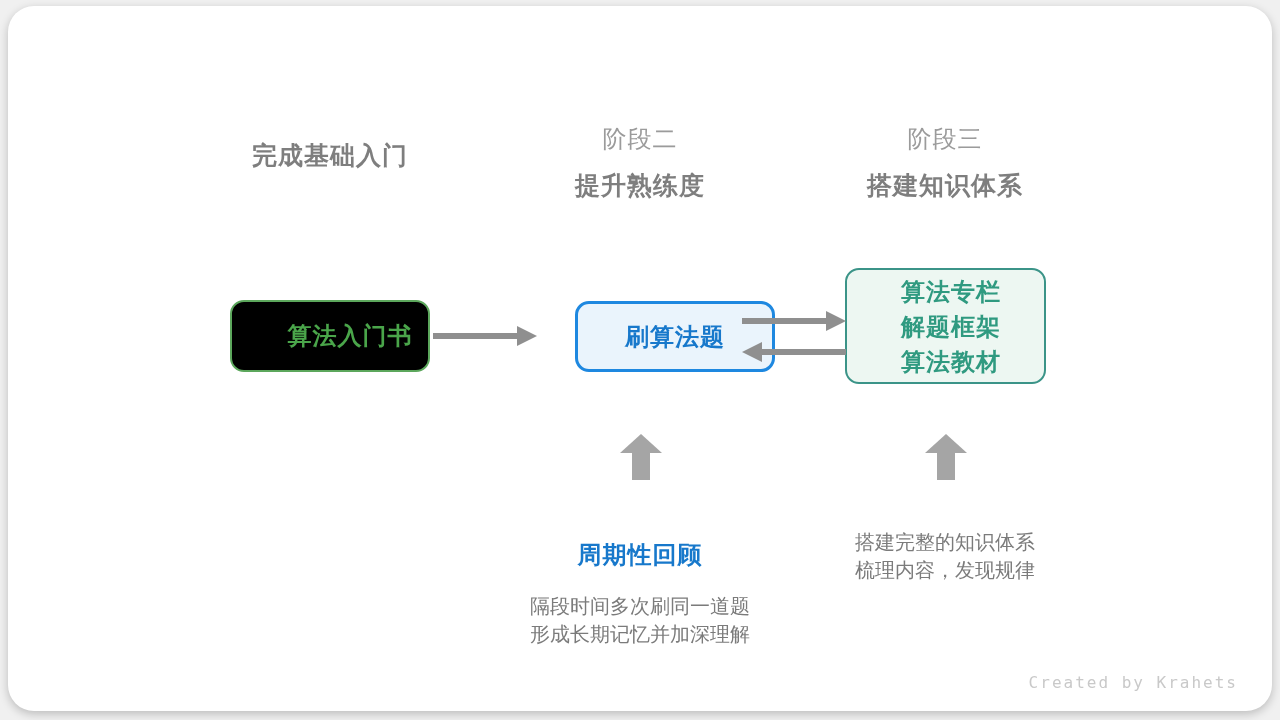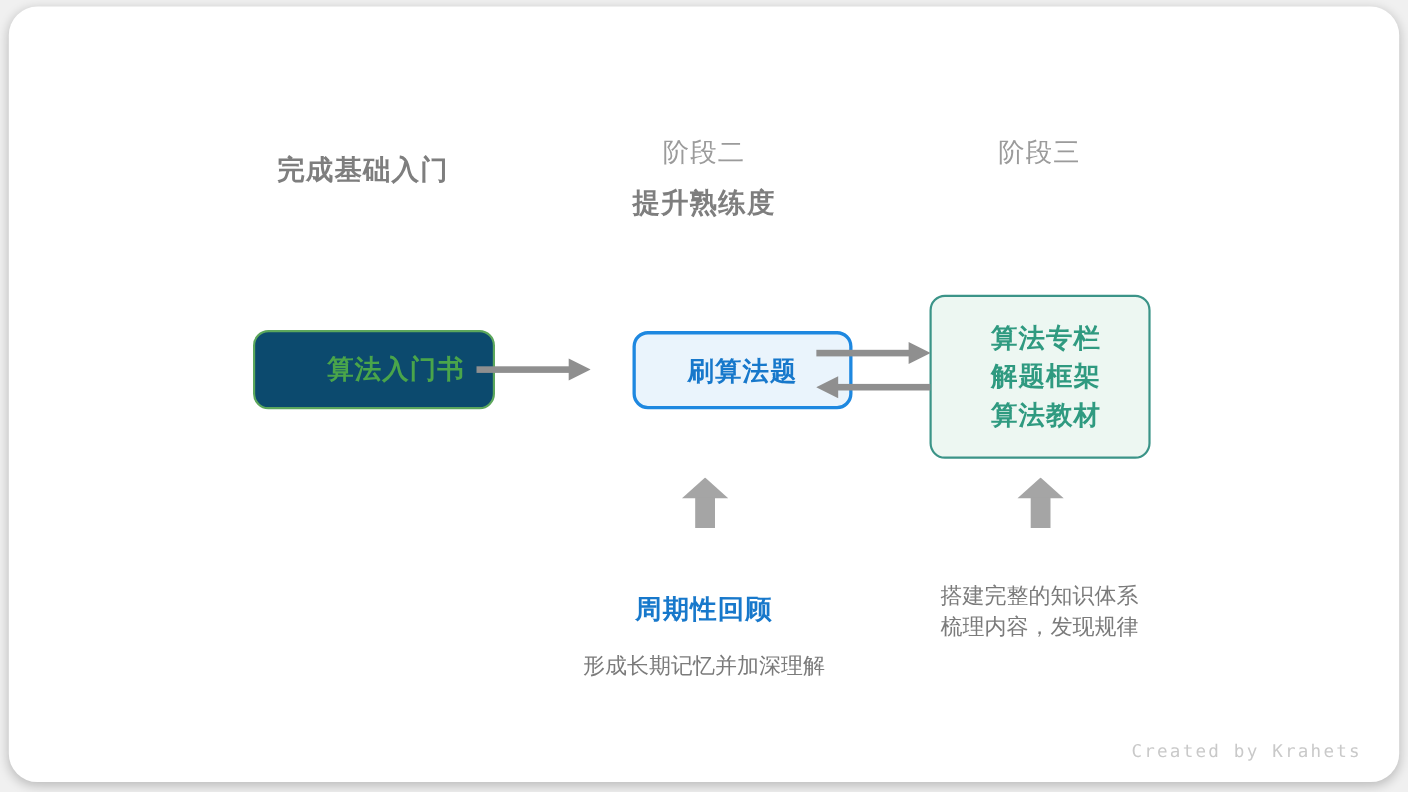--- a/index.html
+++ b/index.html
@@ -51,35 +51,35 @@
     border-radius: 14px;
     display: flex;
     align-items: center;
     justify-content: center;
     font-size: 24px;
     font-weight: bold;
     letter-spacing: 1px;
     box-sizing: border-box;
   }
   .node-1 {
-    left: 230px; top: 300px; width: 220px; height: 72px;
+    left: 230px; top: 300px; width: 200px; height: 72px;
     border: 2px solid #5ca75c;
-    background: #0c4a6e;
+    background: #000000;
     color: #4aa54a;
     padding-left: 40px;
   }
   .node-2 {
     left: 539px; top: 301px; width: 200px; height: 71px;
     border: 3px solid #1e88e0;
     background: #eaf4fc;
     color: #1778cb;
     margin-left: 36px;
   }
   .node-3 {
-    left: 845px; top: 268px; width: 201px; height: 149px;
+    left: 845px; top: 268px; width: 201px; height: 116px;
     border: 2.5px solid #3b9488;
     background: #edf7f2;
     color: #2f9a80;
     flex-direction: column;
     line-height: 35px;
     padding-left: 11px;
   }
   .node-line { display: block; }
 
   .arrow { position: absolute; }
@@ -127,20 +127,21 @@
 
 <div class="stage stage-1">
   <span class="stage-subtitle">完成基础入门</span>
 </div>
 <div class="stage stage-2">
   <span class="stage-label">阶段二</span>
   <span class="stage-subtitle">提升熟练度</span>
 </div>
 <div class="stage stage-3">
   <span class="stage-label">阶段三</span>
+  <span class="stage-subtitle">搭建知识体系</span>
 </div>
 
 <div class="node node-1">
   <span class="node-line">算法入门书</span>
 </div>
 <div class="node node-2">
   <span class="node-line">刷算法题</span>
 </div>
 <div class="node node-3">
   <span class="node-line">算法专栏</span>
@@ -166,20 +167,21 @@
   <rect x="13" y="18" width="18" height="28" fill="#a5a5a5"></rect>
 </svg>
 <svg class="arrow" style="left:924px; top:434px;" width="44" height="46" viewBox="0 0 44 46">
   <polygon points="22,0 43,19 1,19" fill="#a5a5a5"></polygon>
   <rect x="13" y="18" width="18" height="28" fill="#a5a5a5"></rect>
 </svg>
 
 <div class="annotation ann-1">
   <span class="ann-title ann-title-blue">周期性回顾</span>
   <div class="ann-desc">
+    <div>隔段时间多次刷同一道题</div>
     <div>形成长期记忆并加深理解</div>
   </div>
 </div>
 <div class="annotation ann-2">
   <div class="ann-desc">
     <div>搭建完整的知识体系</div>
     <div>梳理内容，发现规律</div>
   </div>
 </div>
 

